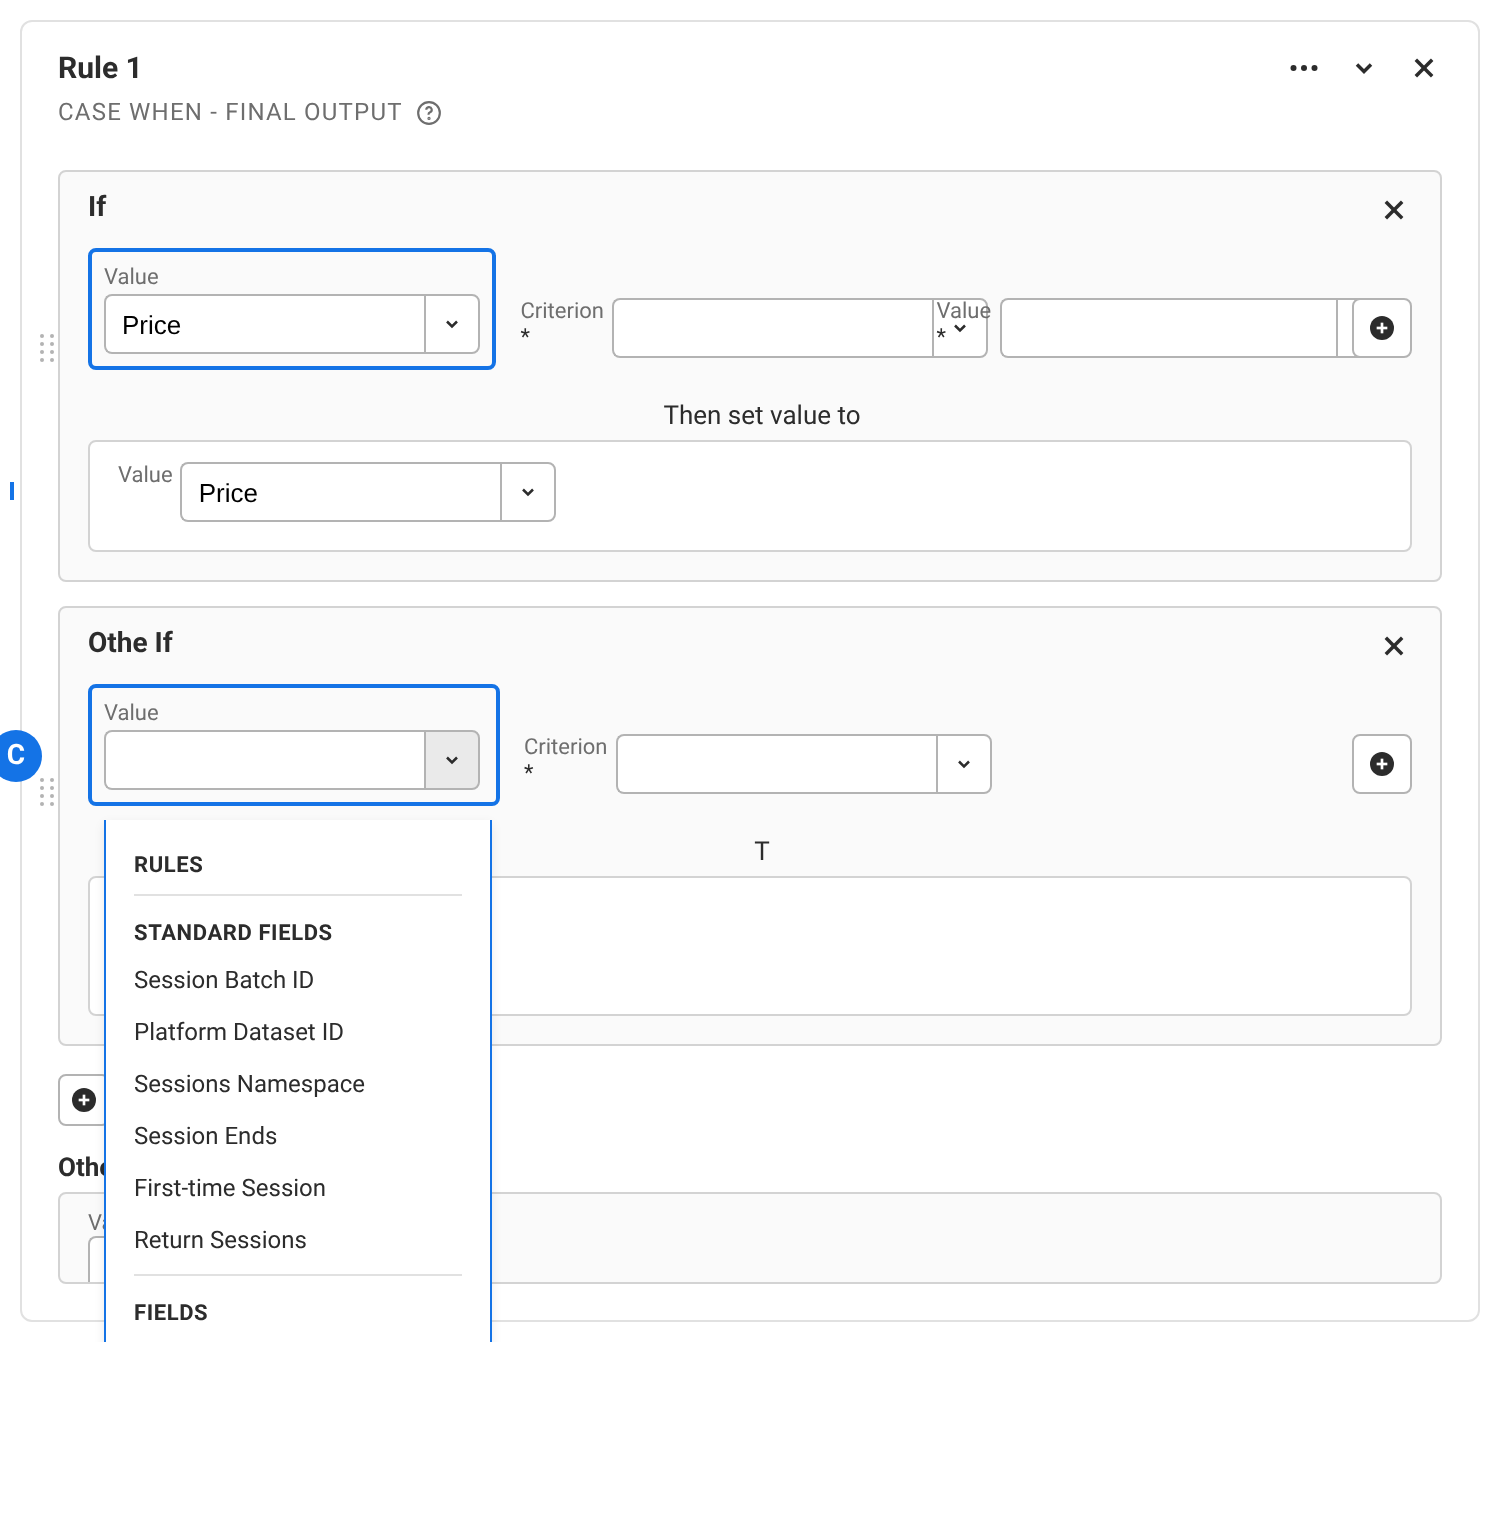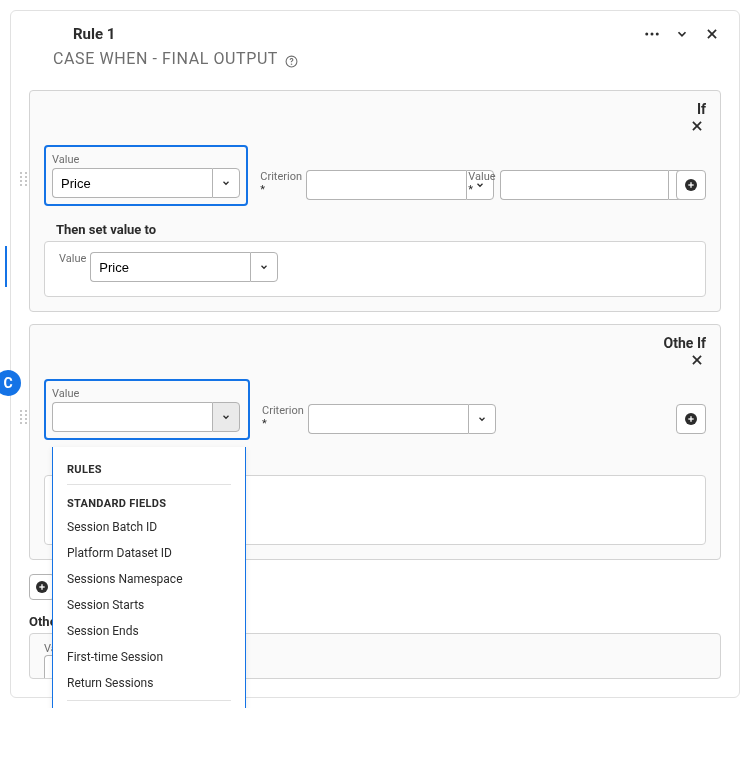--- a/index.html
+++ b/index.html
@@ -31,31 +31,29 @@
   }
   .card-header {
     display: flex;
     align-items: flex-start;
     justify-content: space-between;
     padding: 14px 18px 10px 18px;
   }
   .card-title {
     font-size: 15px;
     font-weight: 700;
-    margin-left: 44px;
   }
   .card-subtitle {
-    font-size: 16px;
+    font-size: 12px;
     letter-spacing: 0.6px;
     color: var(--text-light);
     margin-top: 6px;
     display: flex;
-    align-items: flex-end;
+    align-items: center;
     gap: 6px;
-    margin-left: 24px;
   }
   .header-actions {
     display: flex;
     align-items: center;
     gap: 12px;
   }
   .icon-btn {
     display: inline-flex;
     align-items: center;
     justify-content: center;
@@ -71,23 +69,22 @@
   .section {
     border: 1px solid var(--border);
     border-radius: 4px;
     background: #fafafa;
     margin-top: 12px;
     position: relative;
   }
   .section-header {
     display: flex;
     justify-content: space-between;
-    align-items: flex-end;
+    align-items: flex-start;
     padding: 10px 14px 2px 14px;
-    flex-direction: column;
   }
   .section-title {
     font-size: 14px;
     font-weight: 700;
   }
   .section-body {
     padding: 8px 14px 14px 14px;
   }
   .field-row {
     display: flex;
@@ -184,22 +181,23 @@
     display: grid;
     grid-template-columns: repeat(2, 3px);
     gap: 2px;
     cursor: grab;
   }
   .drag-handle span {
     width: 2px; height: 2px; background: #b3b3b3; border-radius: 50%;
   }
   .then-header {
     font-size: 13px;
-    font-weight: 700;
+    font-weight: 400;
     margin: 16px 0 4px 12px;
+    text-align: center;
   }
   .hl-box {
     border: 2px solid var(--highlight);
     border-radius: 4px;
     padding: 6px;
     position: relative;
     background: #fafafa;
   }
   .hl-box .field-label { margin-bottom: 2px; }
   
@@ -463,21 +461,20 @@
             </div>
 
             <div class="dropdown">
               <div class="dd-heading">RULES</div>
               <hr class="dd-rule">
               <div class="dd-heading">STANDARD FIELDS</div>
               <div id="std-items">
                   <div class="dd-item">Session Batch ID</div>
                   <div class="dd-item">Platform Dataset ID</div>
                   <div class="dd-item">Sessions Namespace</div>
-                  <div class="dd-item">Session Starts</div>
                   <div class="dd-item">Session Ends</div>
                   <div class="dd-item">First-time Session</div>
                   <div class="dd-item">Return Sessions</div>
                 </div>
               <hr class="dd-rule">
               <div class="dd-heading">FIELDS</div>
               <div id="fld-items">
                   <div class="dd-item">Marketing Channel Test</div>
                 </div>
             </div>

